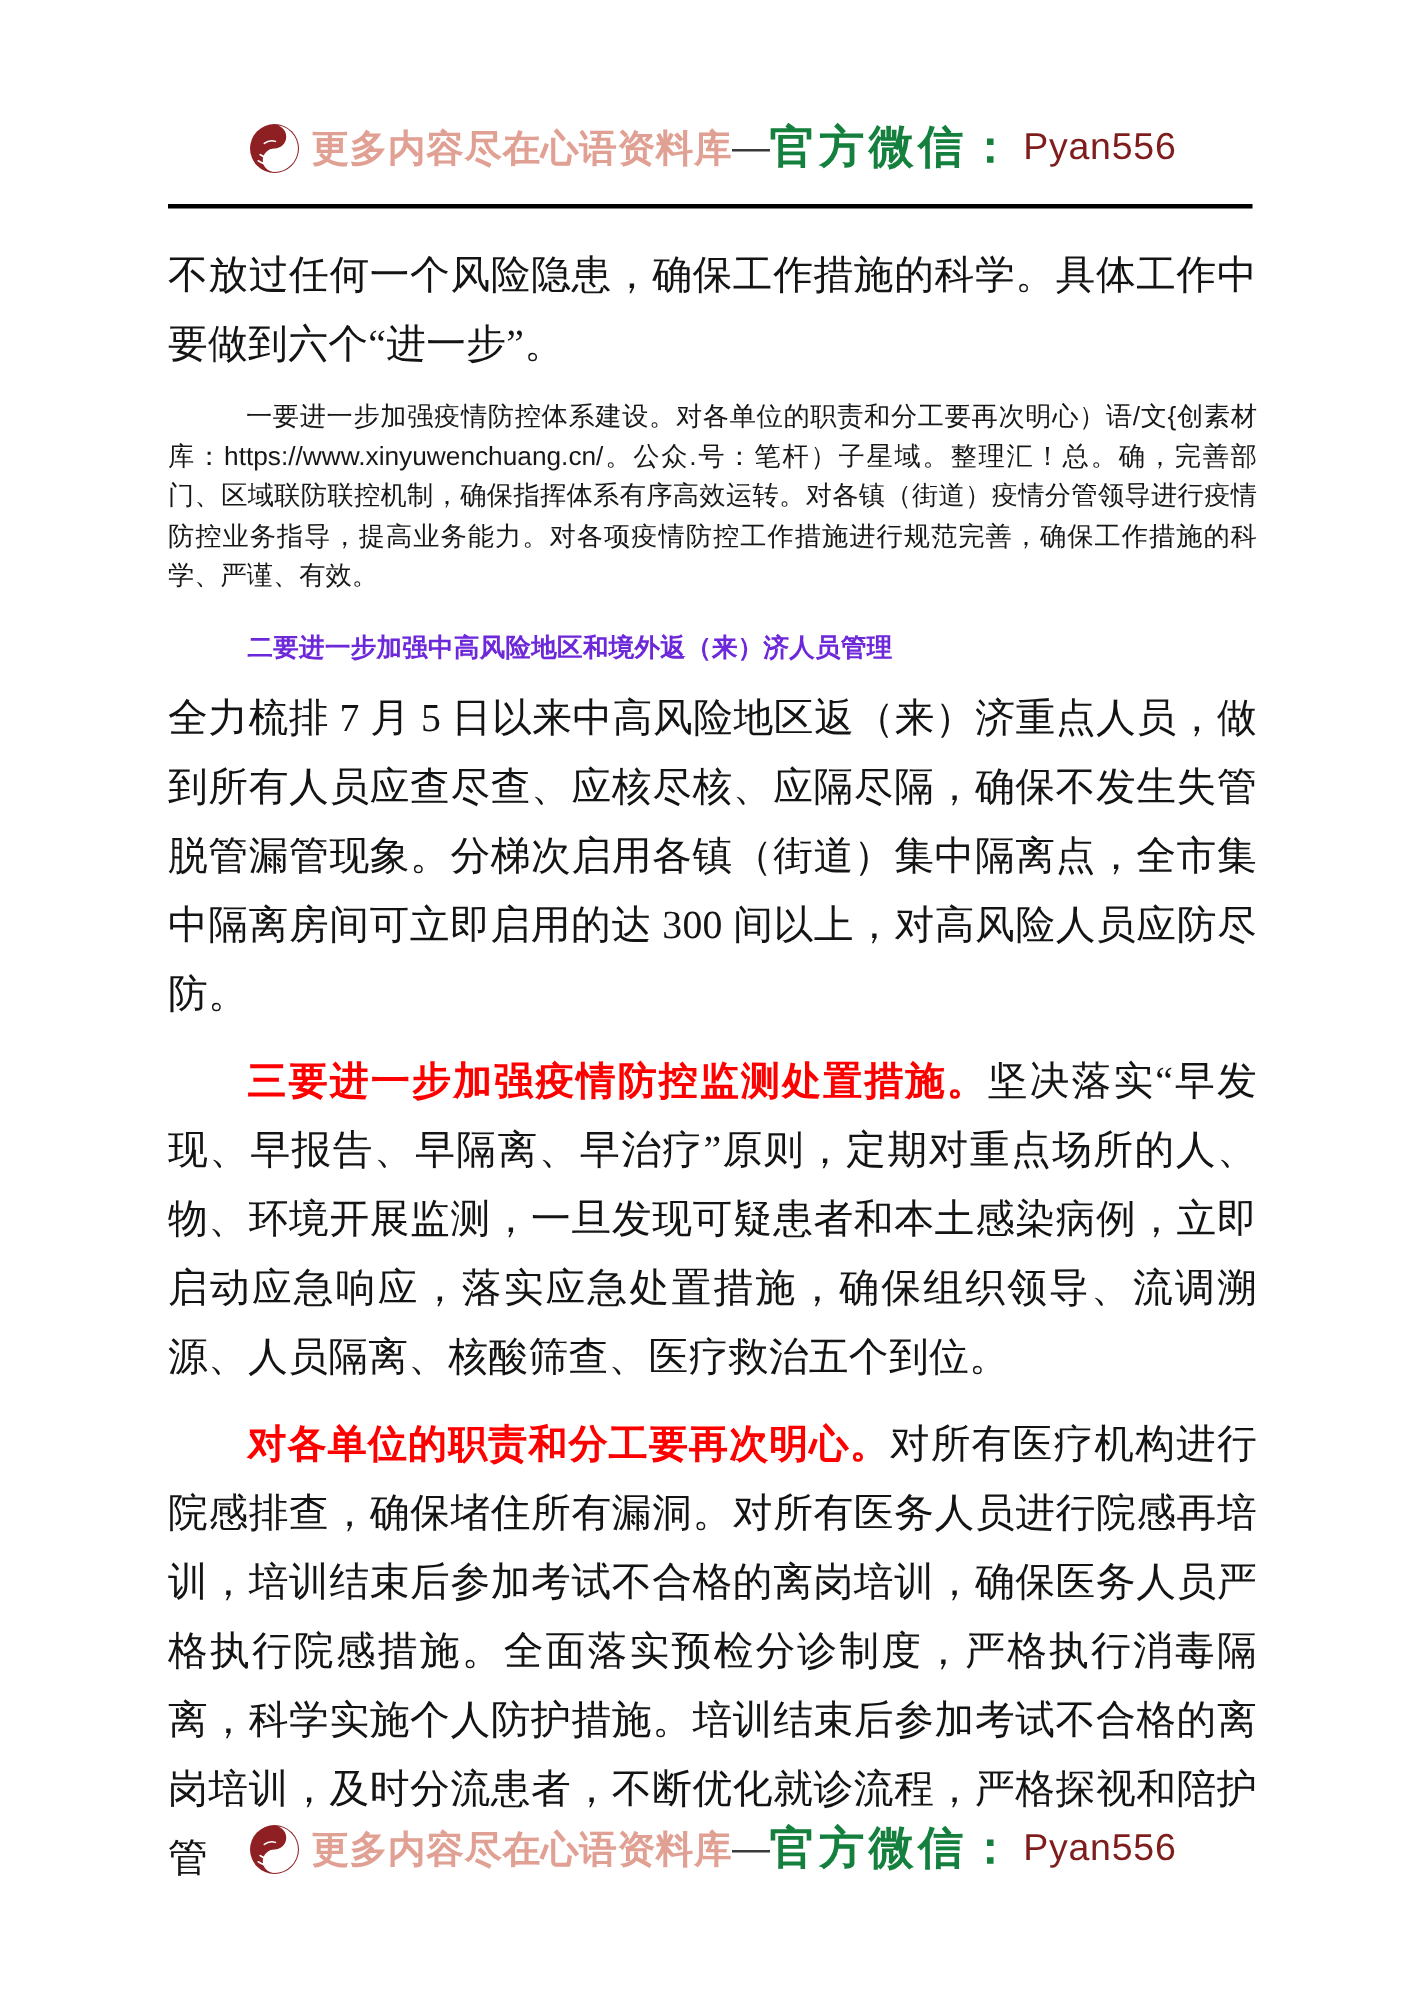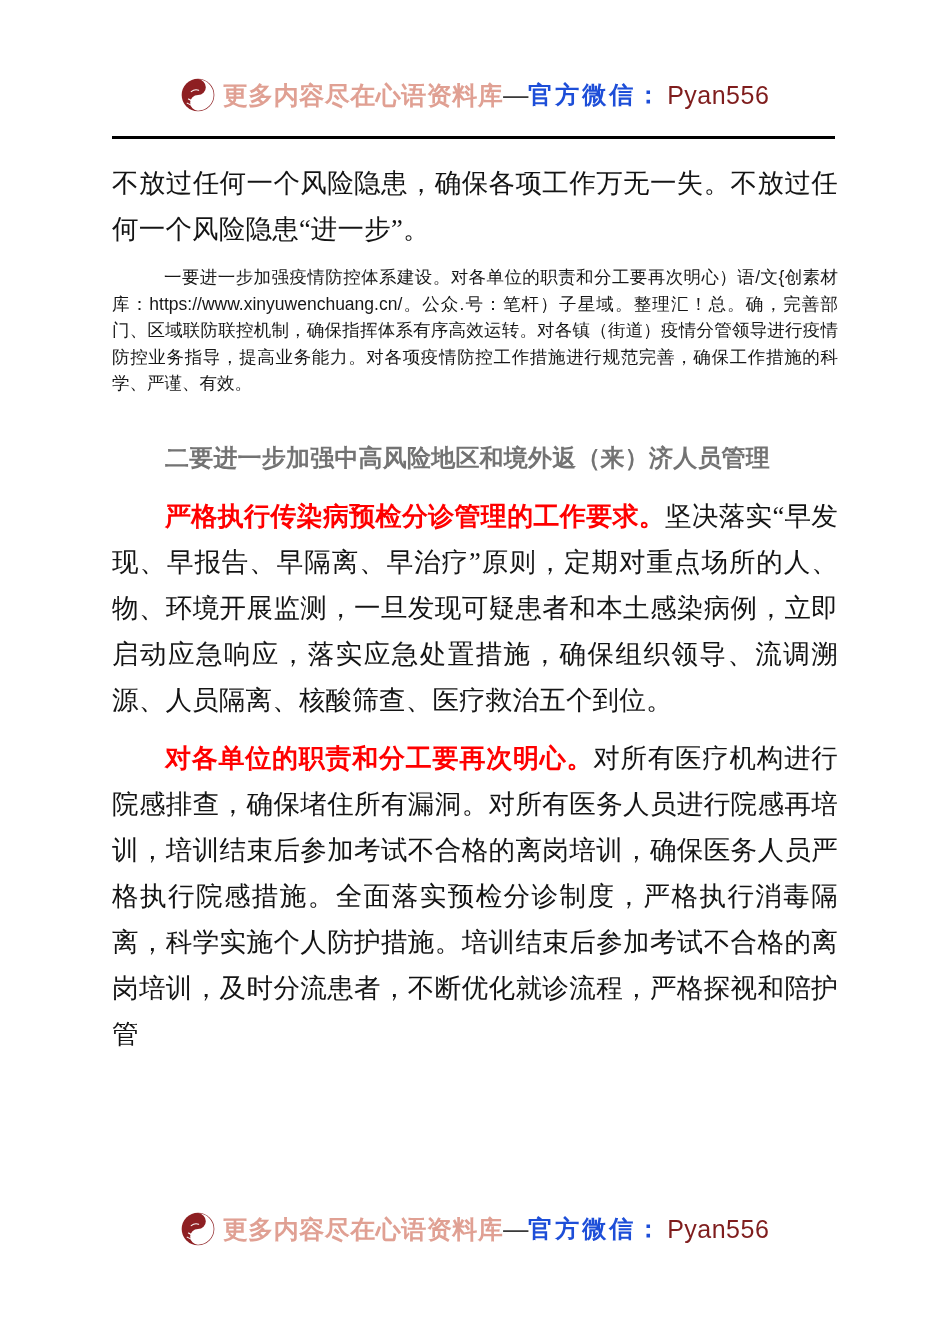--- a/index.html
+++ b/index.html
@@ -50,23 +50,23 @@
     letter-spacing: 0.5px;
   }
   .wm-dash {
     font-family: "Liberation Serif", "DejaVu Serif", serif;
     font-size: 25px;
     font-weight: 700;
     color: #3a3a3a;
   }
   .wm-wechat {
     font-family: "Liberation Serif", "DejaVu Serif", serif;
-    font-size: 24px;
-    font-weight: 700;
-    color: #1d4ed8;
+    font-size: 30px;
+    font-weight: 700;
+    color: #15803d;
     letter-spacing: 3px;
   }
   .wm-handle {
     font-family: "Liberation Sans", "DejaVu Sans", sans-serif;
     font-size: 25px;
     font-weight: 400;
     color: #7f1d1d;
     letter-spacing: 0.5px;
     margin-left: 4px;
   }
@@ -120,27 +120,27 @@
   .heading-red {
     font-family: "Liberation Sans", "DejaVu Sans", sans-serif;
     font-weight: 700;
     color: #ff0000;
     font-size: 26px;
     letter-spacing: 0.2px;
   }
 
   .heading-line {
     font-family: "Liberation Sans", "DejaVu Sans", sans-serif;
-    font-size: 24px;
-    font-weight: 700;
-    color: #737373;
+    font-size: 17px;
+    font-weight: 700;
+    color: #6d28d9;
     line-height: 46px;
     text-indent: 53px;
     letter-spacing: 0.2px;
-    margin-top: 26px;
+    margin-top: 0;
   }
 
   .spacer-sm { height: 12px; }
   .spacer-xs { height: 6px; }
 </style>
 </head>
 <body>
 
 <div class="page">
 
@@ -157,34 +157,35 @@
     <span class="wm-lib">更多内容尽在心语资料库</span>
     <span class="wm-dash">—</span>
     <span class="wm-wechat">官方微信：</span>
     <span class="wm-handle">Pyan556</span>
   </div>
 
   <div class="rule"></div>
 
   <div class="content">
 
-    <p class="body-par">不放过任何一个风险隐患，确保各项工作万无一失。不放过任何一个风险隐患“进一步”。</p>
+    <p class="body-par">不放过任何一个风险隐患，确保工作措施的科学。具体工作中要做到六个“进一步”。</p>
 
     <div class="spacer-xs"></div>
 
     <p class="small-par">一要进一步加强疫情防控体系建设。对各单位的职责和分工要再次明心）语/文{创素材库：https://www.xinyuwenchuang.cn/。公众.号：笔杆）子星域。整理汇！总。确，完善部门、区域联防联控机制，确保指挥体系有序高效运转。对各镇（街道）疫情分管领导进行疫情防控业务指导，提高业务能力。对各项疫情防控工作措施进行规范完善，确保工作措施的科学、严谨、有效。</p>
 
     <div class="spacer-sm"></div>
 
     <p class="heading-line">二要进一步加强中高风险地区和境外返（来）济人员管理</p>
 
+    <p class="body-par">全力梳排 7 月 5 日以来中高风险地区返（来）济重点人员，做到所有人员应查尽查、应核尽核、应隔尽隔，确保不发生失管脱管漏管现象。分梯次启用各镇（街道）集中隔离点，全市集中隔离房间可立即启用的达 300 间以上，对高风险人员应防尽防。</p>
 
     <div class="spacer-sm"></div>
 
-    <p class="body-par indent"><span class="heading-red">严格执行传染病预检分诊管理的工作要求。</span><span>坚决落实“早发现、早报告、早隔离、早治疗”原则，定期对重点场所的人、物、环境开展监测，一旦发现可疑患者和本土感染病例，立即启动应急响应，落实应急处置措施，确保组织领导、流调溯源、人员隔离、核酸筛查、医疗救治五个到位。</span></p>
+    <p class="body-par indent"><span class="heading-red">三要进一步加强疫情防控监测处置措施。</span><span>坚决落实“早发现、早报告、早隔离、早治疗”原则，定期对重点场所的人、物、环境开展监测，一旦发现可疑患者和本土感染病例，立即启动应急响应，落实应急处置措施，确保组织领导、流调溯源、人员隔离、核酸筛查、医疗救治五个到位。</span></p>
 
     <div class="spacer-sm"></div>
 
     <p class="body-par indent"><span class="heading-red">对各单位的职责和分工要再次明心。</span><span>对所有医疗机构进行院感排查，确保堵住所有漏洞。对所有医务人员进行院感再培训，培训结束后参加考试不合格的离岗培训，确保医务人员严格执行院感措施。全面落实预检分诊制度，严格执行消毒隔离，科学实施个人防护措施。培训结束后参加考试不合格的离岗培训，及时分流患者，不断优化就诊流程，严格探视和陪护管</span></p>
 
   </div>
 
   <div class="watermark footer">
     <svg class="wm-logo" viewBox="0 0 100 100">
       <circle cx="50" cy="50" r="48" fill="#8e1f22"></circle>

